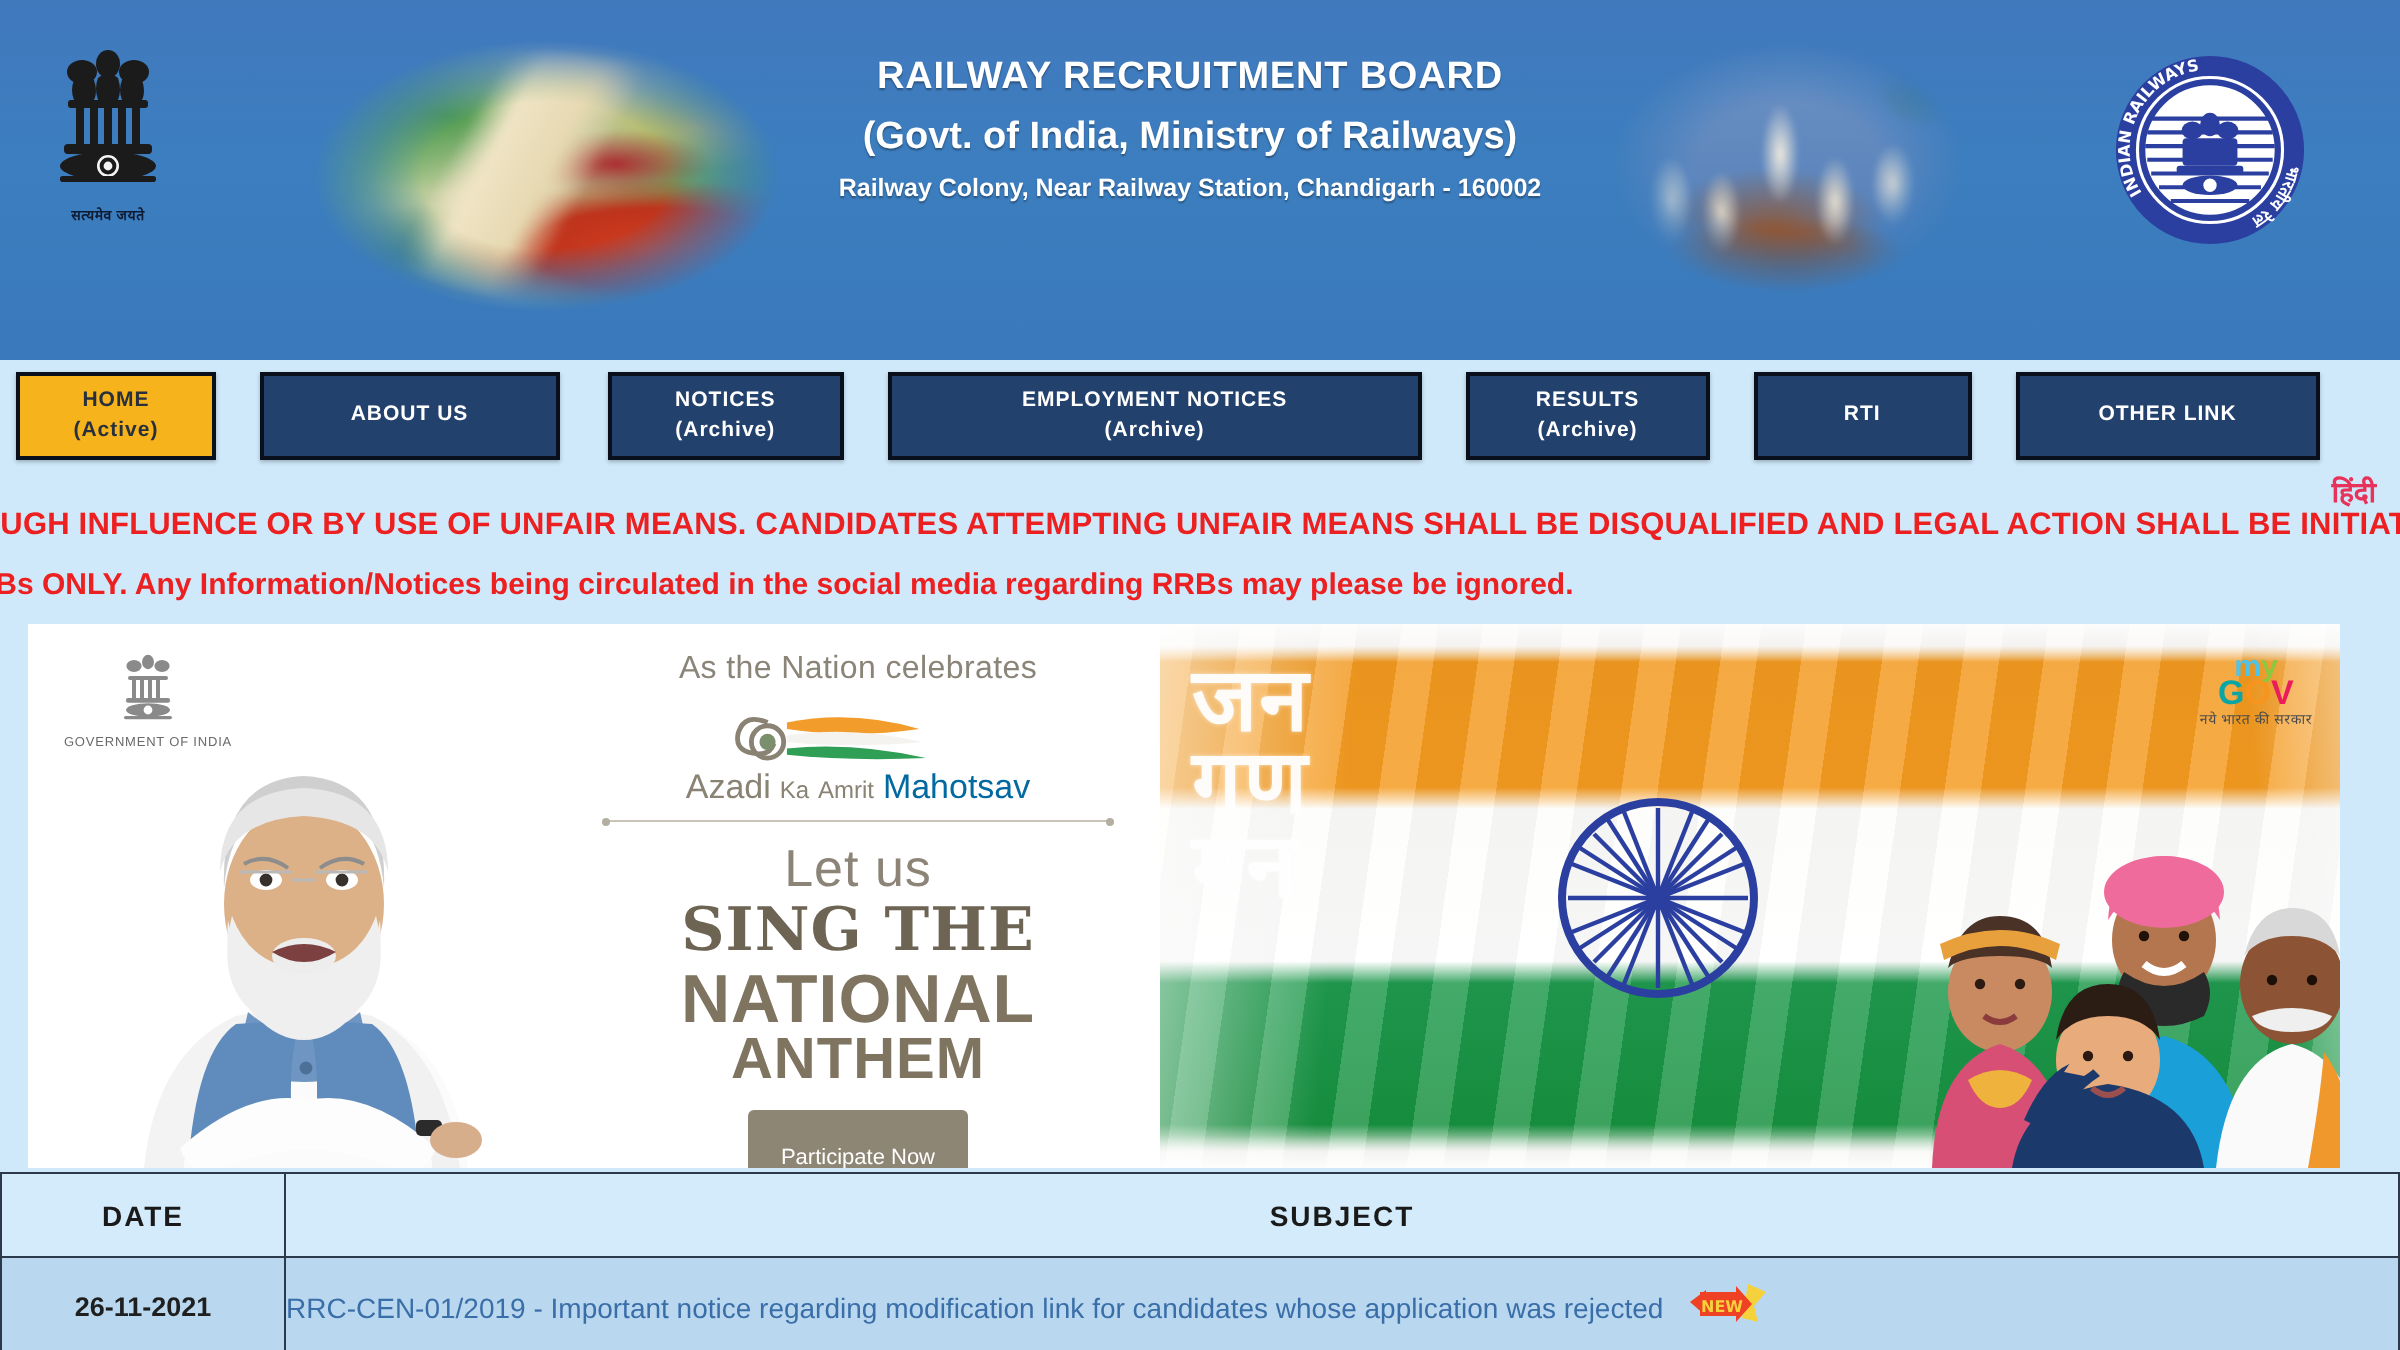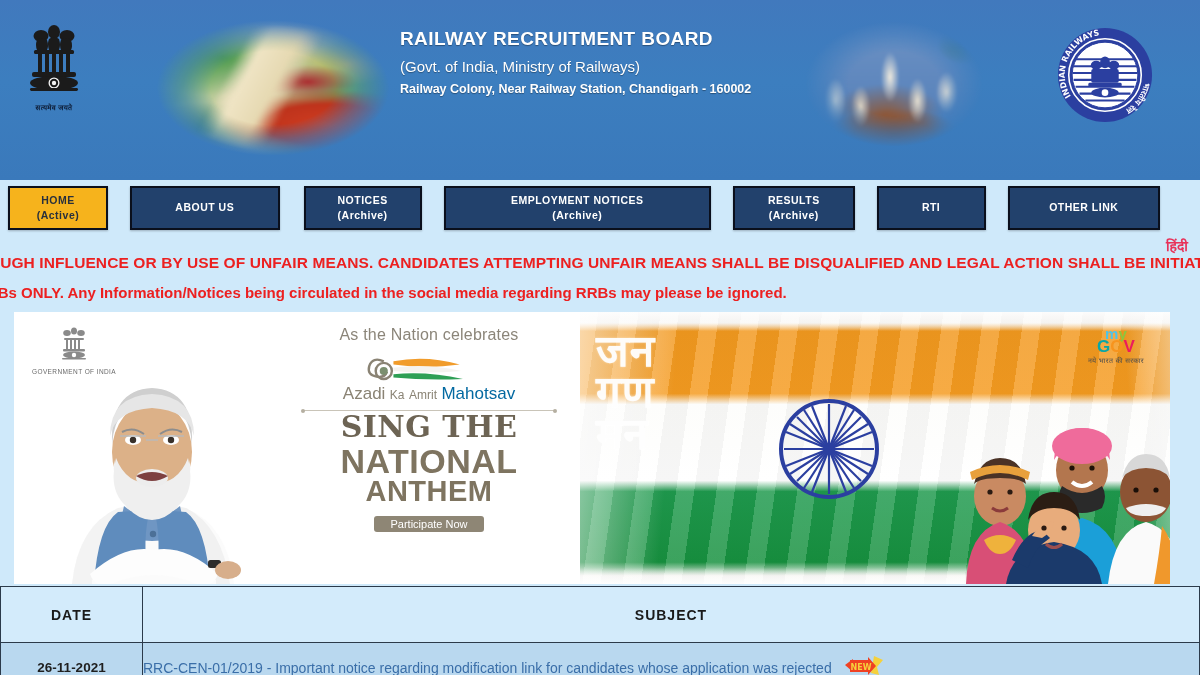--- a/index.html
+++ b/index.html
@@ -43,25 +43,25 @@
   }
   .garden-path {
     position:absolute; left:148px; top:12px; width:250px; height:152px;
     background:linear-gradient(118deg, rgba(0,0,0,0) 34%, #efe4c4 40%, #e6d9b2 50%, rgba(0,0,0,0) 57%);
     filter:blur(2px);
     -webkit-mask-image:radial-gradient(ellipse 46% 44% at 50% 50%, #000 55%, rgba(0,0,0,0) 95%);
     mask-image:radial-gradient(ellipse 46% 44% at 50% 50%, #000 55%, rgba(0,0,0,0) 95%);
   }
 
   .header-titles {
-    position:absolute; left:400px; top:28px; width:390px; color:#fff;
+    position:absolute; left:400px; top:28px; width:390px; text-align:center; color:#fff;
     text-shadow:0 1px 1px rgba(0,0,0,.35);
   }
   .ht-1 { font-size:19px; font-weight:bold; letter-spacing:.4px; }
-  .ht-2 { font-size:15px; font-weight:normal; margin-top:8px; }
+  .ht-2 { font-size:19px; font-weight:bold; margin-top:8px; }
   .ht-3 { font-size:12.5px; font-weight:bold; margin-top:7px; }
 
   .header-statue {
     position:absolute; left:796px; top:14px; width:196px; height:140px;
     border-radius:50%;
     background:
       radial-gradient(ellipse 9% 26% at 20% 62%, #e9e3d8 0%, rgba(233,227,216,0) 62%),
       radial-gradient(ellipse 8% 24% at 33% 66%, #d9d2c4 0%, rgba(217,210,196,0) 62%),
       radial-gradient(ellipse 8% 30% at 48% 45%, #efeade 0%, rgba(239,234,222,0) 60%),
       radial-gradient(ellipse 8% 26% at 62% 62%, #e4ded0 0%, rgba(228,222,208,0) 62%),
@@ -147,21 +147,21 @@
     content:""; position:absolute; top:-1.5px; width:4px; height:4px; border-radius:50%;
     background:#b5afa1;
   }
   .bn-rule::before { left:-2px; } .bn-rule::after { right:-2px; }
   .bn-letus { font-size:26px; color:#8b8477; margin-top:8px; letter-spacing:.5px; }
   .bn-sing { font-size:30px; color:#6d6454; font-weight:bold; letter-spacing:.5px; margin-top:-2px;
              font-family:"DejaVu Serif", serif; }
   .bn-nat { font-size:34px; color:#7e7460; font-weight:bold; letter-spacing:.5px; margin-top:-2px; }
   .bn-anth { font-size:29px; color:#7e7460; font-weight:bold; letter-spacing:.5px; margin-top:-6px; }
   .bn-cta {
-    display:inline-block; margin-top:8px; padding:2px 16px; background:#8e8675;
+    display:inline-block; margin-top:8px; padding:18px 16px; background:#8e8675;
     color:#ffffff; font-size:11px; border-radius:3px; cursor:pointer;
   }
 
   .bn-flag {
     position:absolute; left:566px; top:0; width:604px; height:272px;
     background:linear-gradient(180deg,
       #f5f3ef 0%, #f7f5f1 4%,
       #f2991f 7%, #f59b20 30%,
       #fdfdfb 34%, #ffffff 62%,
       #1f9a4e 66%, #17913f 92%,
@@ -183,36 +183,36 @@
     text-shadow:0 0 2px rgba(255,255,255,.6);
     letter-spacing:1px; opacity:.96;
   }
   .chakra-wrap {
     position:absolute; left:762px; top:84px; width:106px; height:106px;
   }
   .bn-people {
     position:absolute; left:928px; top:398px;
   }
   .bn-mygov {
-    position:absolute; right:26px; top:14px; text-align:center; line-height:1;
+    position:absolute; right:14px; top:14px; text-align:center; line-height:1;
   }
   .mg-my { font-size:15px; font-weight:bold; }
   .mg-gov { font-size:17px; font-weight:bold; letter-spacing:0px; margin-top:-3px; }
   .mg-sub { font-size:7px; color:#4b4b4b; margin-top:2px; letter-spacing:.3px; }
 
   
   .notice-table {
     position:absolute; left:0; top:586px; width:1200px;
     border-collapse:collapse; table-layout:fixed;
   }
   .notice-table th, .notice-table td {
     border:1px solid #2b3a4a; padding:0;
   }
   .nt-head-date, .nt-head-subj {
-    background:#d3ebfb; height:56px; color:#1a1a1a; font-size:14px;
+    background:#d3ebfb; height:42px; color:#1a1a1a; font-size:14px;
     font-weight:bold; letter-spacing:1px; text-align:center;
   }
   .col-date { width:142px; }
   .nt-row td { background:#b9d8ef; height:50px; }
   .nt-date { text-align:center; font-size:13.5px; color:#1f1f1f; font-weight:bold; }
   .nt-subj { padding-left:12px; }
   .nt-link {
     color:#3a6ea8; font-size:14px; font-weight:normal; cursor:pointer;
     text-decoration:none; vertical-align:middle;
   }
@@ -400,20 +400,21 @@
         <path d="M86 26 q42 -4 86 6 q-46 2 -86 -2z" fill="#2e9f55"></path>
       </svg>
       <div class="aka-words">
         <span class="aka-azadi">Azadi</span>
         <span class="aka-ka">Ka</span>
         <span class="aka-amrit">Amrit</span>
         <span class="aka-mah">Mahotsav</span>
       </div>
     </div>
     <div class="bn-rule"></div>
+    <div class="bn-letus">Let us</div>
     <div class="bn-sing">SING THE</div>
     <div class="bn-nat">NATIONAL</div>
     <div class="bn-anth">ANTHEM</div>
     <div class="bn-cta">Participate Now</div>
   </div>
 
   <div class="bn-flag"></div>
 
   <div class="bn-hindi-overlay">
     <div>जन</div>

